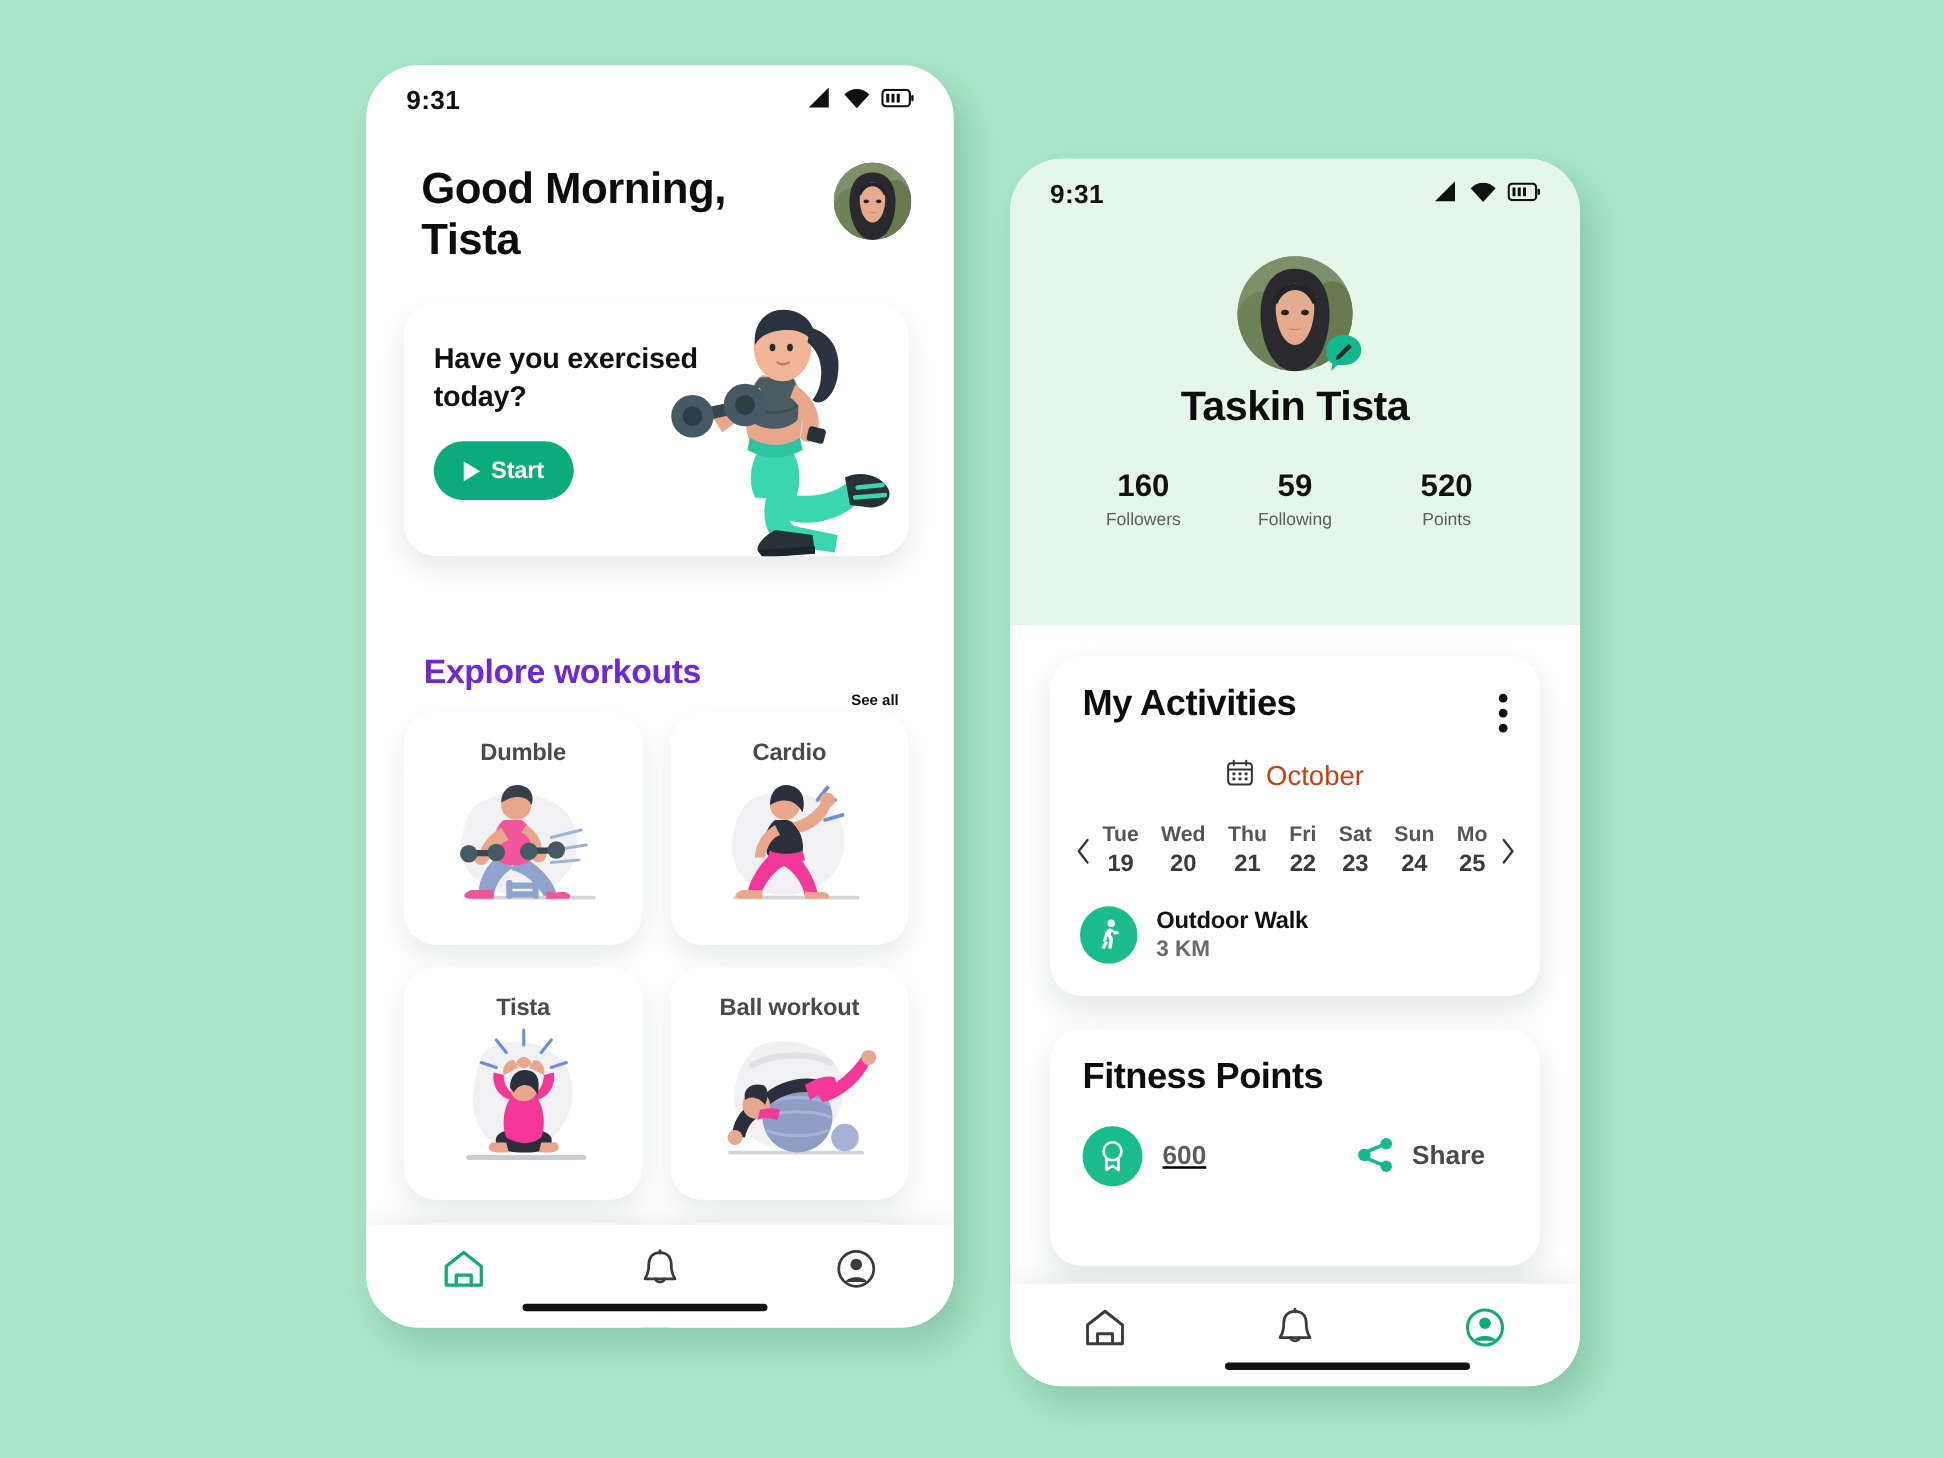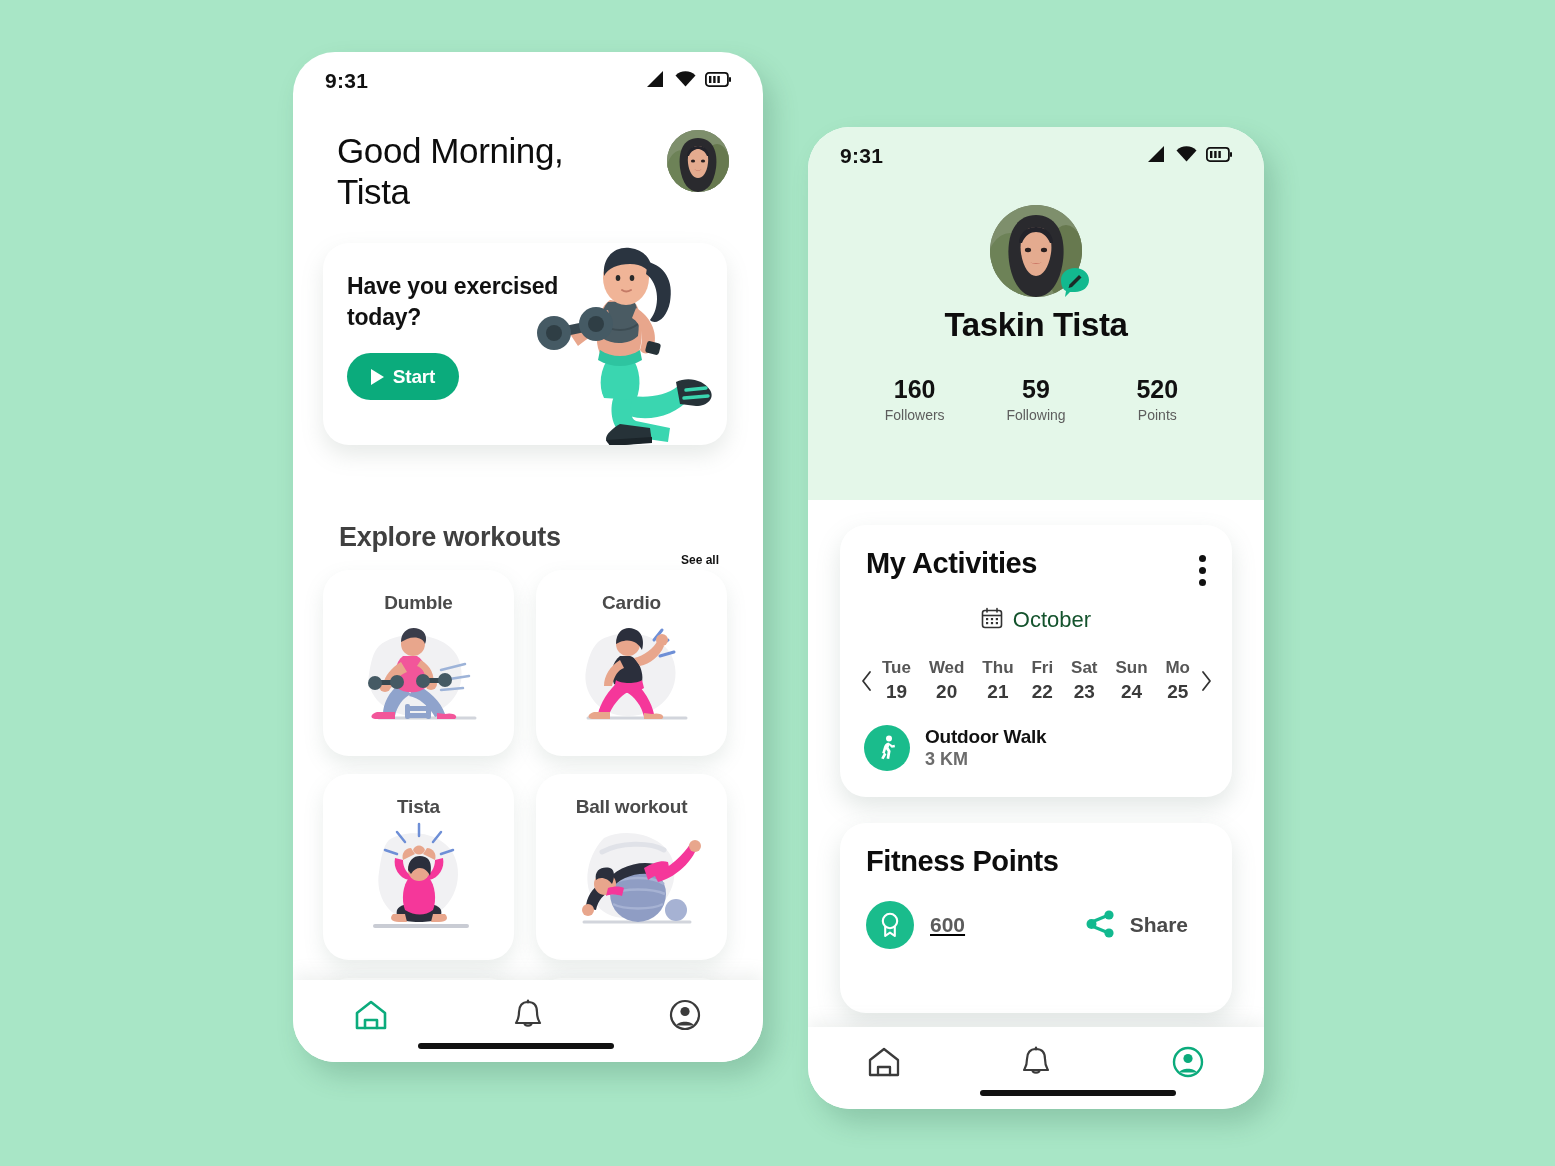--- a/index.html
+++ b/index.html
@@ -31,21 +31,21 @@
   }
   .status-time { font-size: 21px; font-weight: 700; color: #111; letter-spacing: .3px; }
   .status-icons { display: flex; align-items: center; gap: 9px; }
 
   
   .greet-row {
     position: absolute; left: 44px; right: 34px; top: 78px;
     display: flex; align-items: flex-start; justify-content: space-between;
   }
   .greet-title {
-    font-size: 35px; font-weight: 400; color: #0d0d0d;
+    font-size: 35px; font-weight: 700; color: #0d0d0d;
     line-height: 1.18; letter-spacing: -0.4px; max-width: 270px;
   }
   .avatar {
     width: 62px; height: 62px; border-radius: 50%;
     flex: 0 0 62px; overflow: hidden; position: relative;
     background: #6d7a60;
   }
   .avatar svg { display:block; width:100%; height:100%; }
 
   
@@ -76,21 +76,21 @@
     border-top: 8px solid transparent;
     border-bottom: 8px solid transparent;
   }
   .hero-art { position: absolute; right: -6px; bottom: -6px; width: 215px; height: 205px; }
 
   
   .explore-row {
     position: absolute; left: 46px; right: 44px; top: 470px;
     display: flex; align-items: baseline; justify-content: space-between;
   }
-  .explore-title { font-size: 27px; font-weight: 700; color: #404040; letter-spacing: -0.3px; }
+  .explore-title { font-size: 27px; font-weight: 700; color: #6d28d9; letter-spacing: -0.3px; }
   .see-all { font-size: 12px; font-weight: 700; color: #111; cursor: pointer; align-self: flex-end; position: relative; top: 14px; }
 
   .grid {
     position: absolute; left: 30px; top: 518px; width: 404px;
     display: grid; grid-template-columns: 1fr 1fr; gap: 18px 22px;
   }
   .wcard {
     background: #fff; border-radius: 26px; height: 186px;
     box-shadow: 0 9px 20px rgba(120,140,130,0.16);
     display: flex; flex-direction: column; align-items: center;
@@ -136,21 +136,21 @@
     box-shadow: 0 10px 24px rgba(110,135,125,0.20);
   }
   #activities-card { top: 398px; height: 272px; }
   #points-card { top: 696px; height: 190px; }
 
   .pcard-title { position: absolute; left: 26px; top: 22px; font-size: 29px; font-weight: 700; color: #0d0d0d; letter-spacing: -0.4px; }
   .kebab { position: absolute; right: 26px; top: 30px; width: 8px; cursor: pointer; display: flex; flex-direction: column; gap: 5px; align-items: center; }
   .kebab i { width: 7px; height: 7px; border-radius: 50%; background: #111; display: block; }
 
   .month-row { position: absolute; left: 0; right: 0; top: 82px; display: flex; align-items: center; justify-content: center; gap: 10px; }
-  .month-name { font-size: 22px; font-weight: 500; color: #14532d; }
+  .month-name { font-size: 22px; font-weight: 500; color: #c2410c; }
 
   .cal-strip { position: absolute; left: 14px; right: 14px; top: 133px; display: flex; align-items: center; }
   .cal-arrow { width: 24px; flex: 0 0 24px; display: flex; align-items: center; justify-content: center; cursor: pointer; color: #333; }
   .cal-days { flex: 1; display: flex; justify-content: space-between; padding: 0 4px; }
   .cal-day { text-align: center; cursor: pointer; }
   .cal-dow { font-size: 17px; font-weight: 700; color: #565656; }
   .cal-num { font-size: 19px; font-weight: 700; color: #3b3b3b; margin-top: 3px; }
 
   .act-list { position: absolute; left: 24px; right: 24px; top: 200px; display: flex; flex-direction: column; gap: 14px; }
   .act-row { display: flex; align-items: center; gap: 15px; cursor: pointer; }

